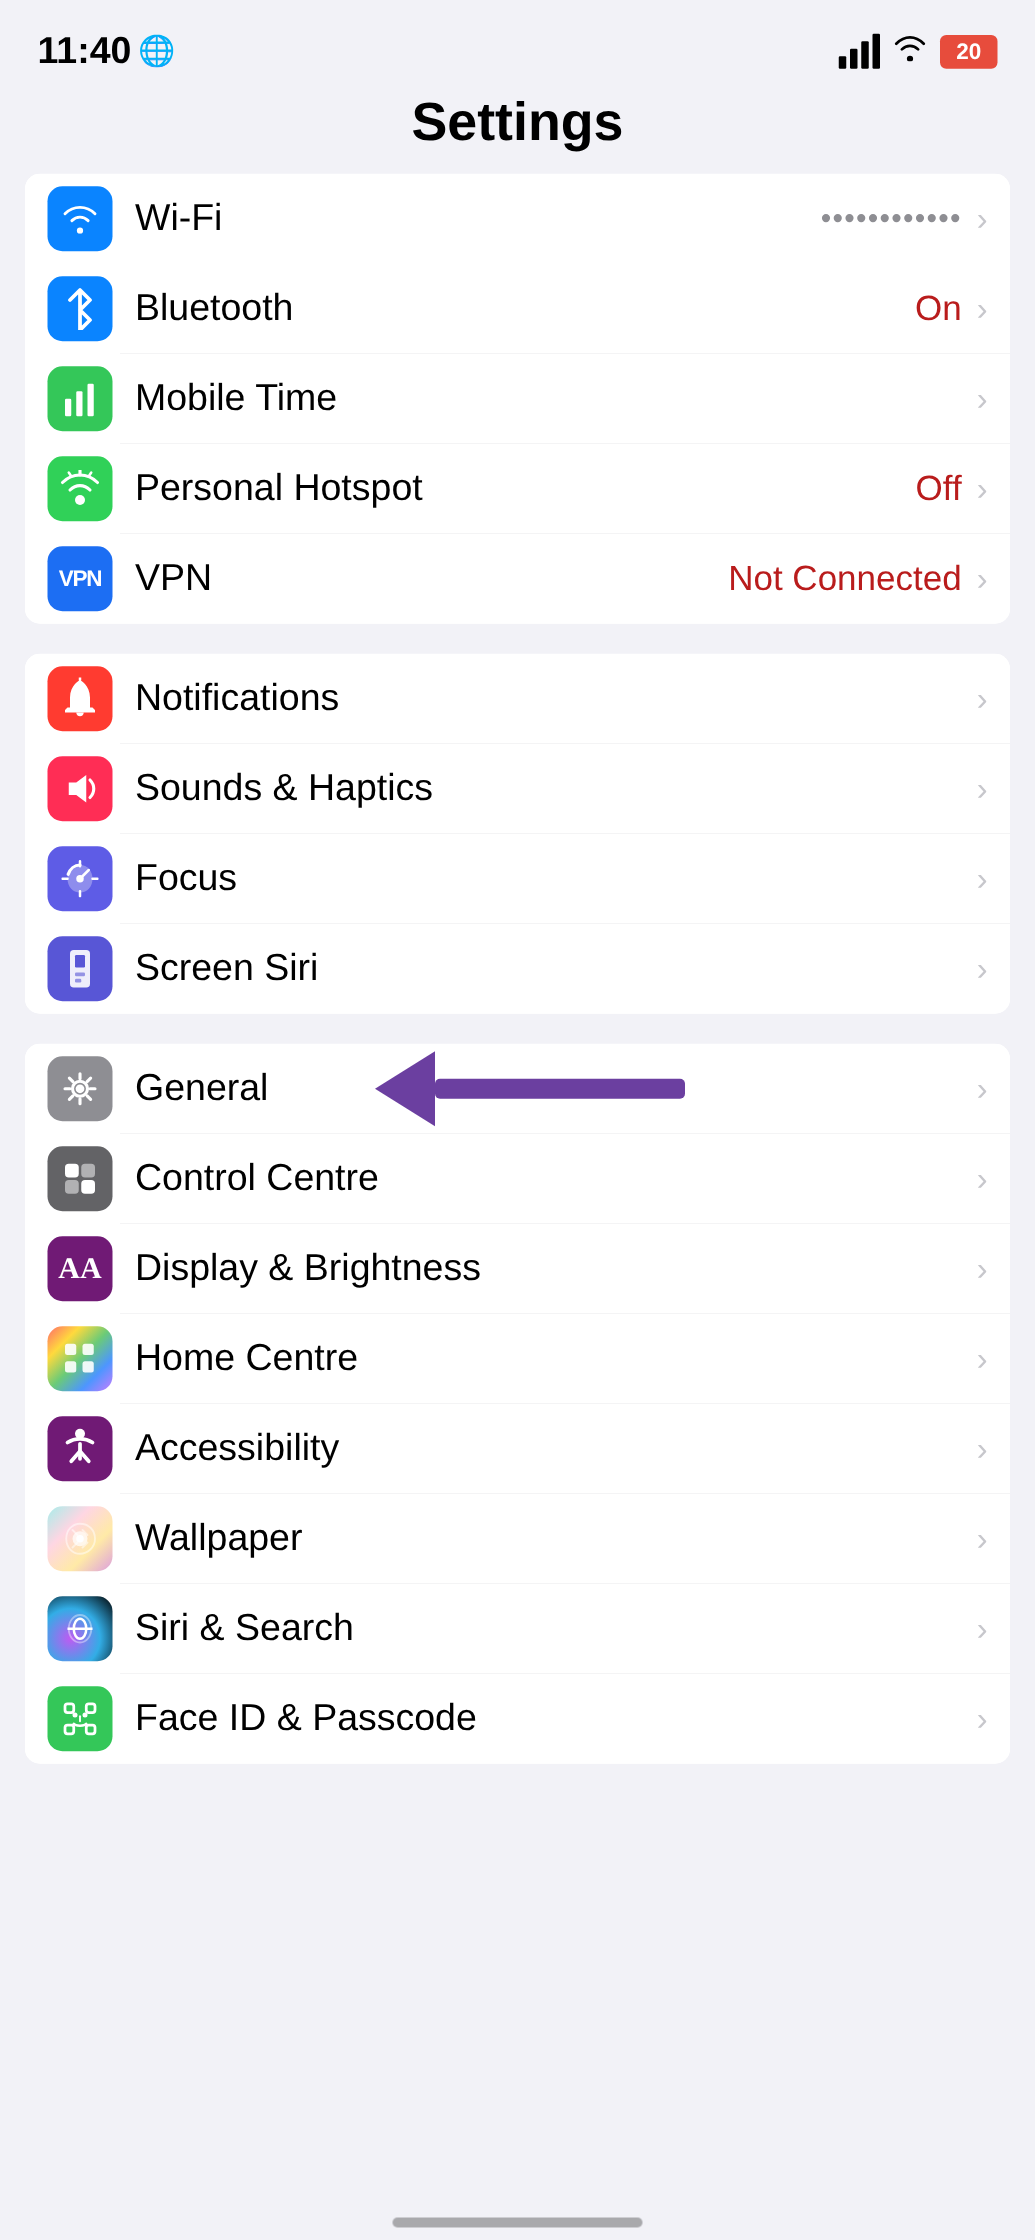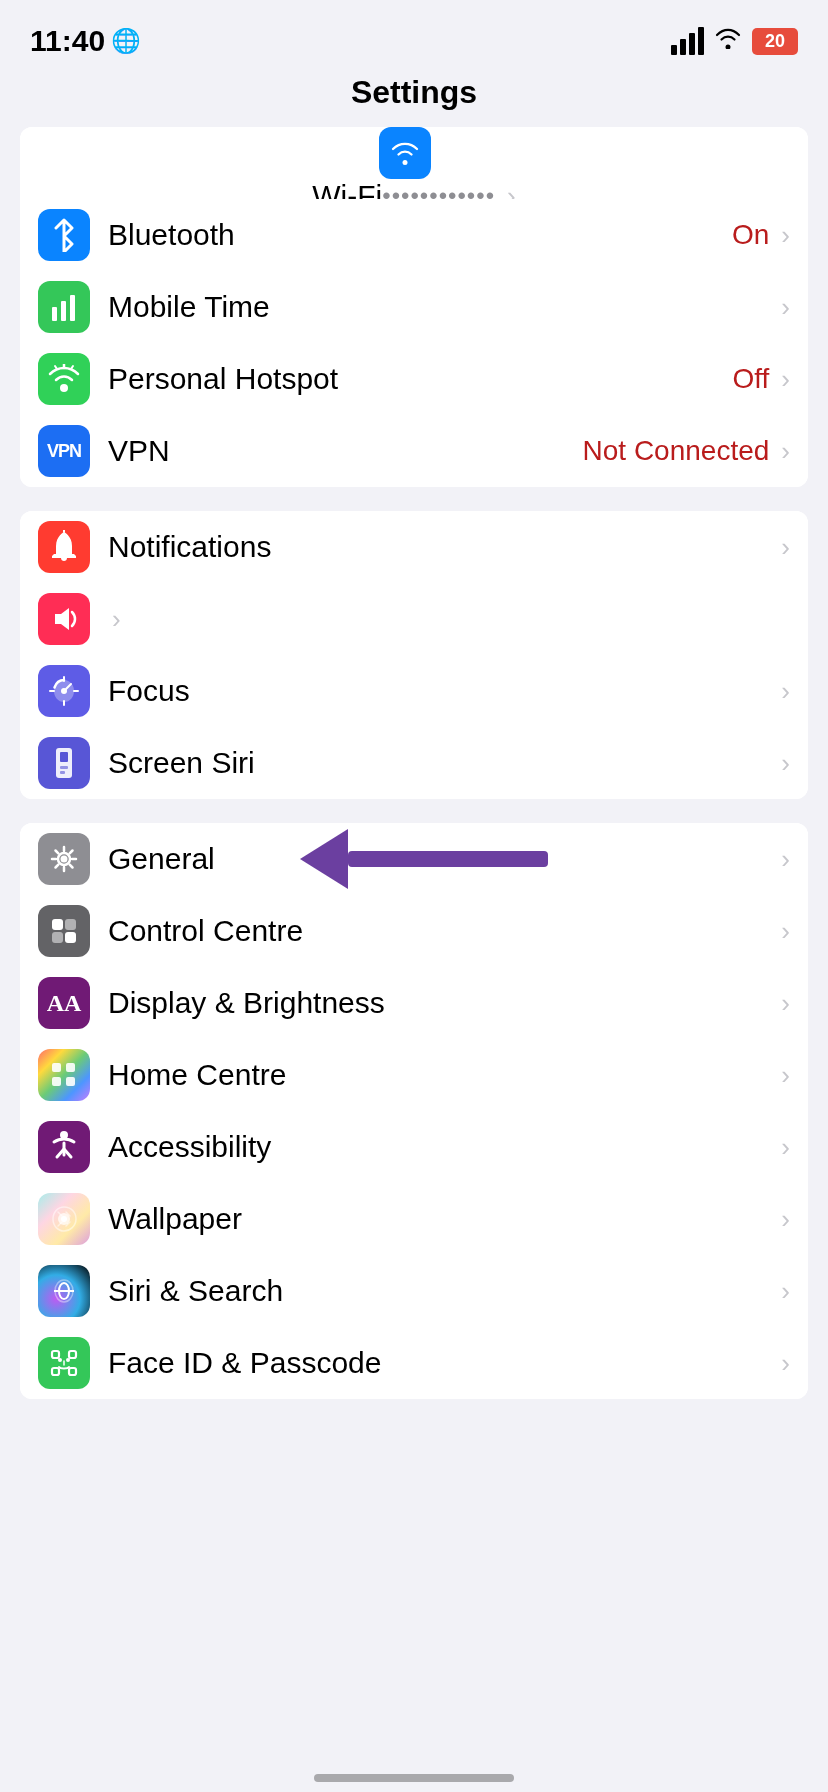--- a/index.html
+++ b/index.html
@@ -57,21 +57,21 @@
       font-weight: 600;
     }
 
     
     .header {
       background: #f2f2f7;
       text-align: center;
       padding: 8px 0 16px 0;
     }
     .header-title {
-      font-size: 32px;
+      font-size: 43px;
       font-weight: 700;
       color: #000;
       text-align: center;
     }
 
     
     .settings-group {
       background: #fff;
       border-radius: 12px;
       margin: 0 20px 24px 20px;
@@ -178,21 +178,20 @@
 
     
     .partial-row {
       display: flex;
       align-items: center;
       padding: 0 18px;
       height: 52px;
       background: #fff;
       position: relative;
       overflow: hidden;
-      flex-direction: column;
     }
     .partial-row::after {
       content: '';
       position: absolute;
       bottom: 0;
       left: 76px;
       right: 0;
       height: 0.5px;
       background: #c8c7cc;
     }
@@ -344,20 +343,21 @@
   </div>
 
   <div class="settings-row">
     <div class="row-icon bg-pink">
       <svg width="30" height="30" viewBox="0 0 30 30" fill="none">
         <polygon points="6,10 6,20 12,20 20,26 20,4 12,10" fill="white"></polygon>
         <path d="M23 8c2 2 3 4.5 3 7s-1 5-3 7" stroke="white" stroke-width="2.5" stroke-linecap="round" fill="none"></path>
       </svg>
     </div>
     <div class="row-content">
+      <span class="row-label">Sounds &amp; Haptics</span>
       <div class="row-right">
         <span class="chevron">›</span>
       </div>
     </div>
   </div>
 
   <div class="settings-row">
     <div class="row-icon bg-purple">
       <svg width="30" height="30" viewBox="0 0 30 30" fill="none">
         <path d="M15 4C9 4 5 9 5 15s4 11 10 11 10-5 10-11-4-11-10-11z" fill="white" opacity="0.3"></path>

